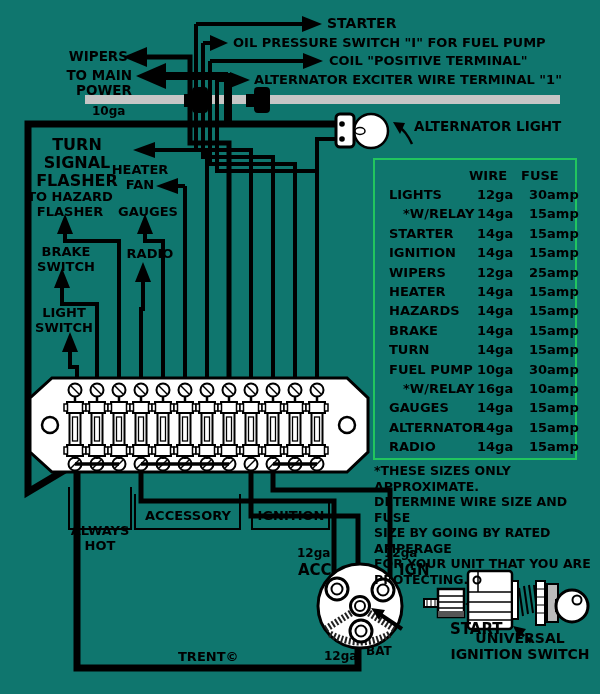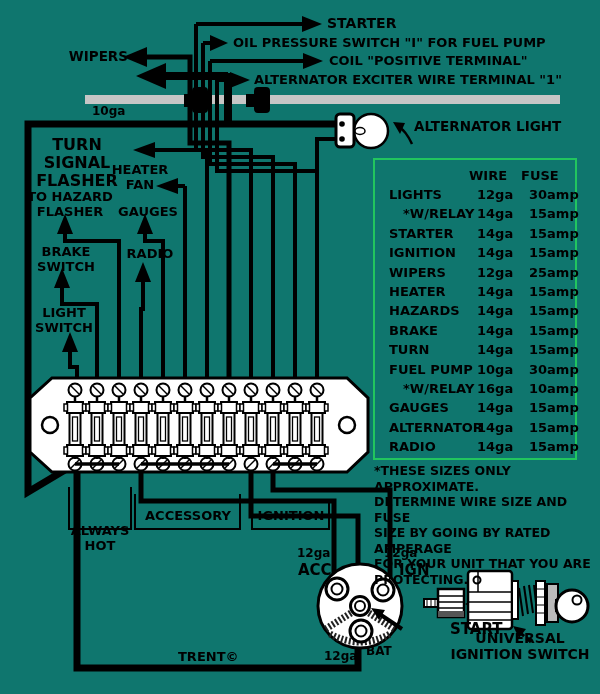--- a/index.html
+++ b/index.html
@@ -369,20 +369,21 @@
       <line x1="531" y1="642" x2="518" y2="631" stroke-width="3" stroke-dasharray="6,3"></line>
       <polygon points="513,626 526,629 519,638" fill="#000" stroke="none"></polygon>
     </g>
   </svg>
 
   <div class="lbl" style="left:327px;top:16px;font-size:14px;">STARTER</div>
   <div class="lbl" style="left:233px;top:36px;font-size:13px;">OIL PRESSURE SWITCH "I" FOR FUEL PUMP</div>
   <div class="lbl" style="left:329px;top:54px;font-size:13px;">COIL "POSITIVE TERMINAL"</div>
   <div class="lbl" style="left:254px;top:73px;font-size:13px;">ALTERNATOR EXCITER WIRE TERMINAL "1"</div>
   <div class="lbl rgt" style="left:30px;top:49px;width:98px;font-size:13.5px;">WIPERS</div>
+  <div class="lbl rgt" style="left:8px;top:68px;width:124px;font-size:13.5px;">TO MAIN POWER</div>
   <div class="lbl sm" style="left:92px;top:105px;">10ga</div>
 
   <div class="lbl ctr" style="left:21px;top:136px;width:112px;font-size:16px;">TURN SIGNAL
 FLASHER</div>
   <div class="lbl ctr" style="left:100px;top:163px;width:80px;font-size:13px;">HEATER
 FAN</div>
   <div class="lbl ctr" style="left:14px;top:190px;width:112px;font-size:13px;">TO HAZARD
 FLASHER</div>
   <div class="lbl ctr" style="left:116px;top:205px;width:64px;font-size:13px;">GAUGES</div>
   <div class="lbl ctr" style="left:16px;top:245px;width:100px;font-size:13px;">BRAKE

